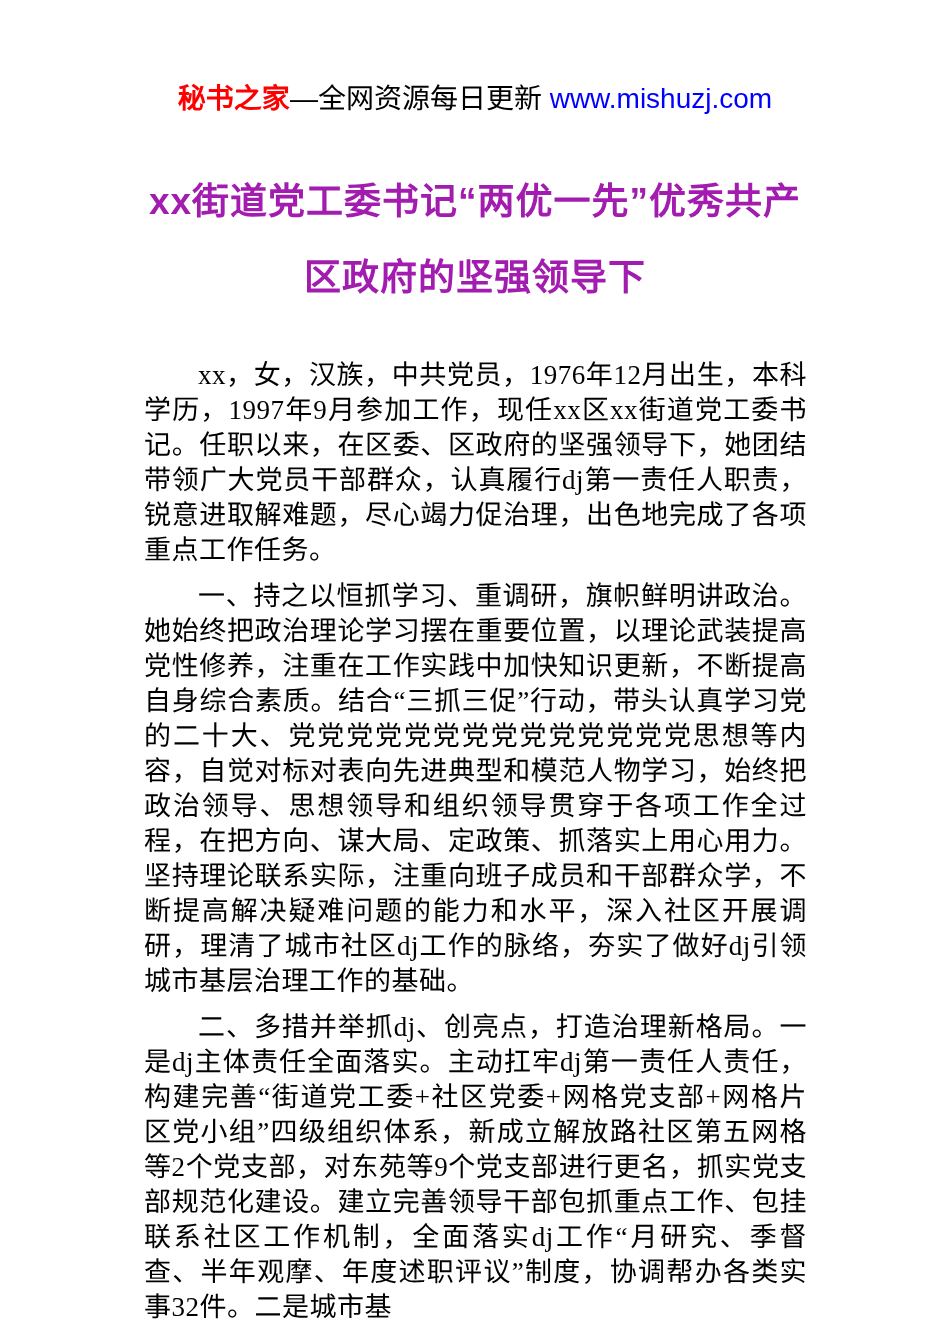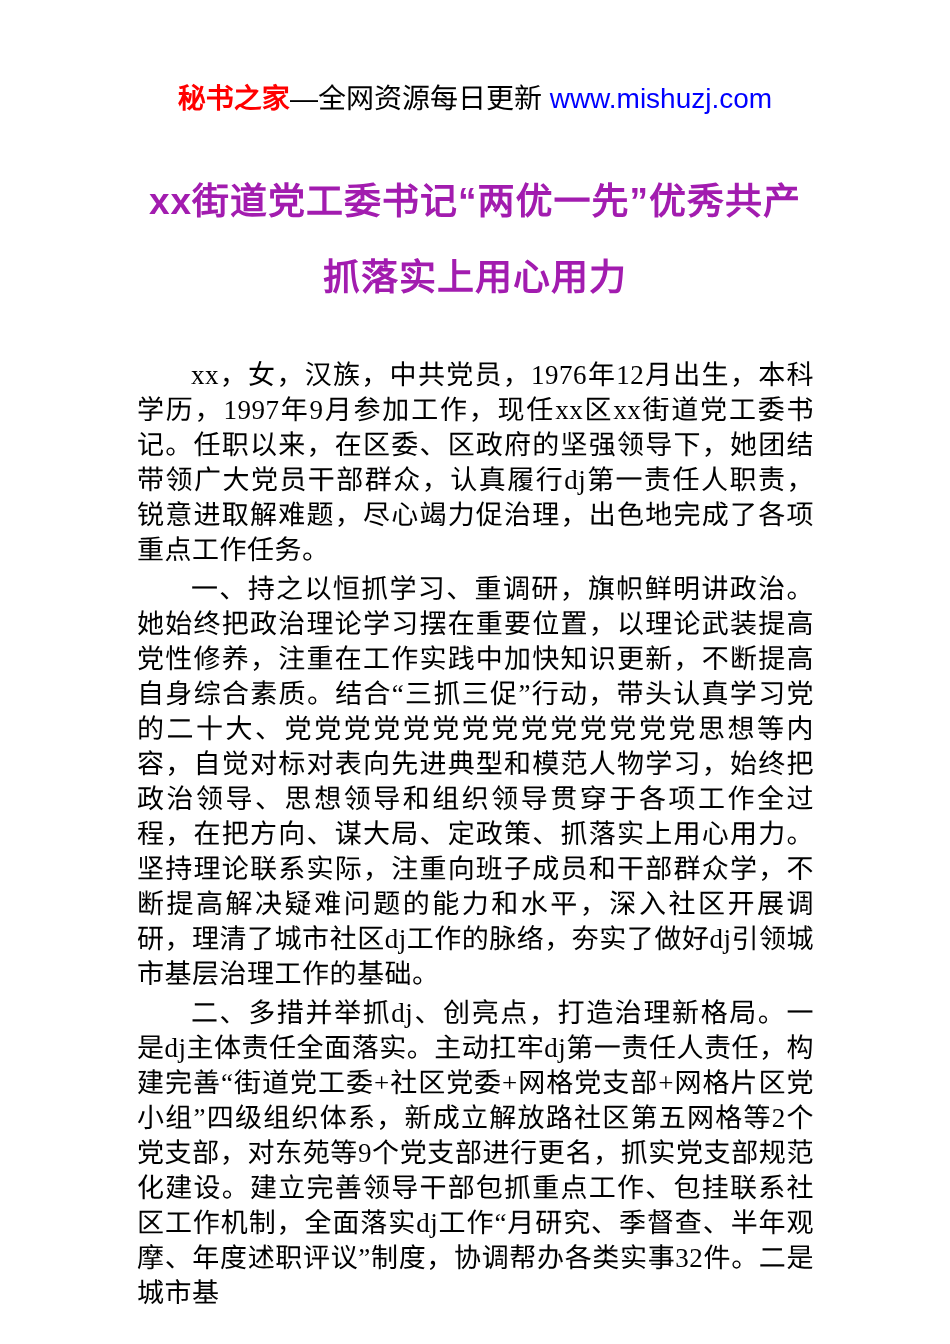--- a/index.html
+++ b/index.html
@@ -55,38 +55,38 @@
   }
   
   .doc-body {
     margin: 42px 132px 0 133px; 
     font-size: 27px;
     line-height: 35px;
     text-align: justify;
     letter-spacing: 0.5px;
   }
   .doc-body p {
-    margin: 4px;
+    margin: 11px;
     padding: 0;
     text-indent: 2em;
     word-break: break-all;
   }
 </style>
 </head>
 <body>
 
 <div class="page">
 
   <div class="site-header">
     <span class="brand">秘书之家</span><span class="dash">—</span><span class="tagline">全网资源每日更新 </span><span class="url">www.mishuzj.com</span>
   </div>
 
   <h1 class="doc-title">
     <span class="title-line">xx街道党工委书记“两优一先”优秀共产</span>
-    <span class="title-line">抓落实上用心用力</span>
+    <span class="title-line">区政府的坚强领导下</span>
   </h1>
 
   <div class="doc-body">
     <p>xx，女，汉族，中共党员，1976年12月出生，本科学历，1997年9月参加工作，现任xx区xx街道党工委书记。任职以来，在区委、区政府的坚强领导下，她团结带领广大党员干部群众，认真履行dj第一责任人职责，锐意进取解难题，尽心竭力促治理，出色地完成了各项重点工作任务。</p>
     <p>一、持之以恒抓学习、重调研，旗帜鲜明讲政治。她始终把政治理论学习摆在重要位置，以理论武装提高党性修养，注重在工作实践中加快知识更新，不断提高自身综合素质。结合“三抓三促”行动，带头认真学习党的二十大、党党党党党党党党党党党党党党思想等内容，自觉对标对表向先进典型和模范人物学习，始终把政治领导、思想领导和组织领导贯穿于各项工作全过程，在把方向、谋大局、定政策、抓落实上用心用力。坚持理论联系实际，注重向班子成员和干部群众学，不断提高解决疑难问题的能力和水平，深入社区开展调研，理清了城市社区dj工作的脉络，夯实了做好dj引领城市基层治理工作的基础。</p>
     <p>二、多措并举抓dj、创亮点，打造治理新格局。一是dj主体责任全面落实。主动扛牢dj第一责任人责任，构建完善“街道党工委+社区党委+网格党支部+网格片区党小组”四级组织体系，新成立解放路社区第五网格等2个党支部，对东苑等9个党支部进行更名，抓实党支部规范化建设。建立完善领导干部包抓重点工作、包挂联系社区工作机制，全面落实dj工作“月研究、季督查、半年观摩、年度述职评议”制度，协调帮办各类实事32件。二是城市基</p>
   </div>
 
 </div>
 

